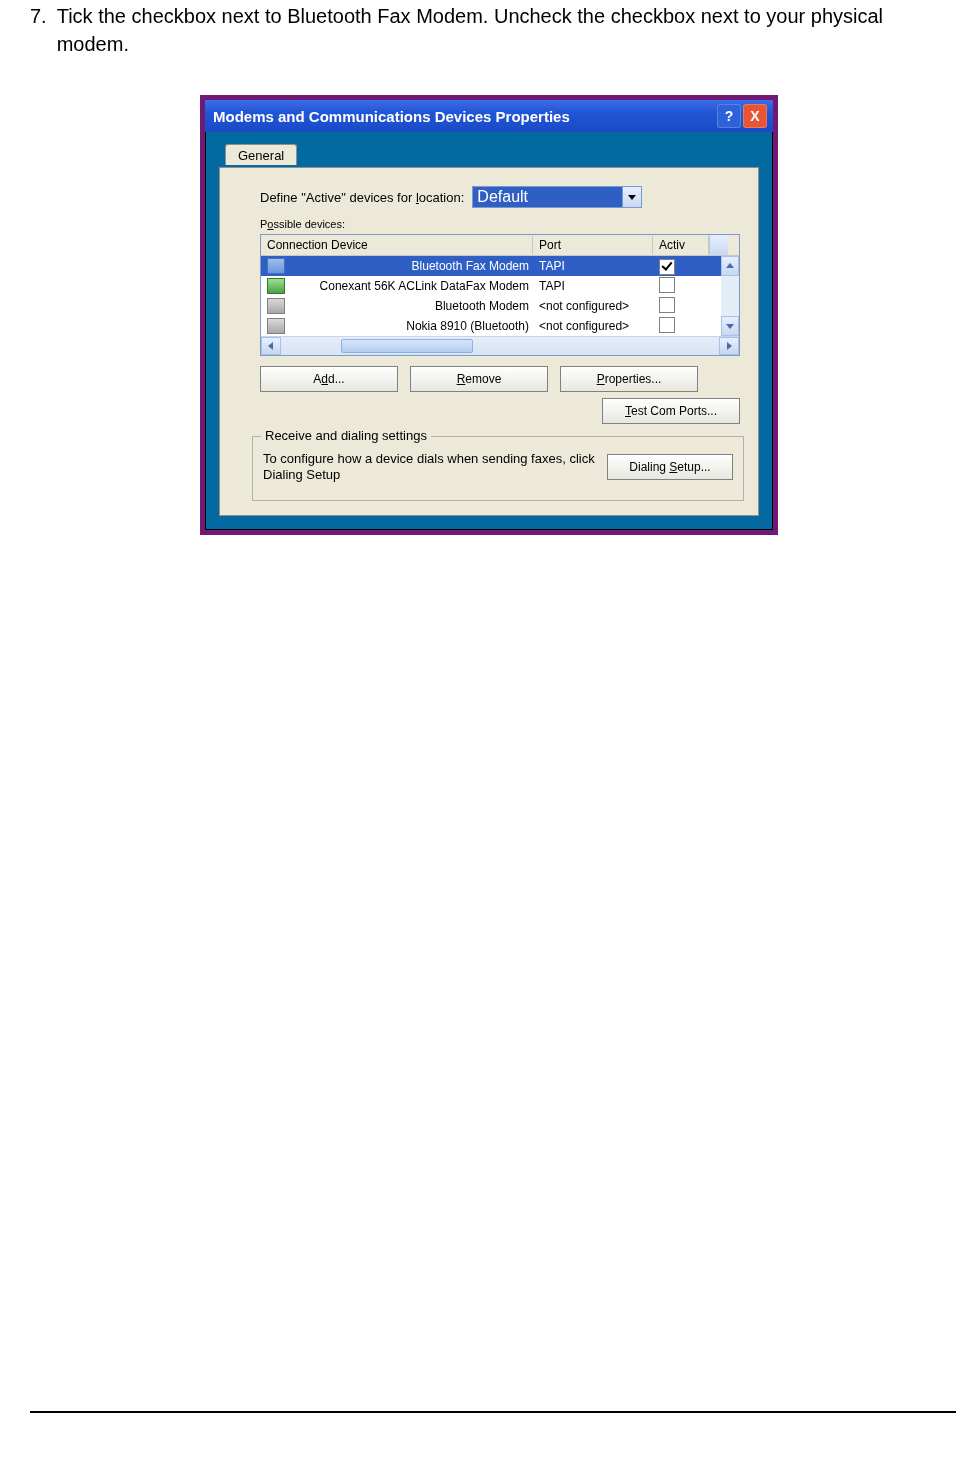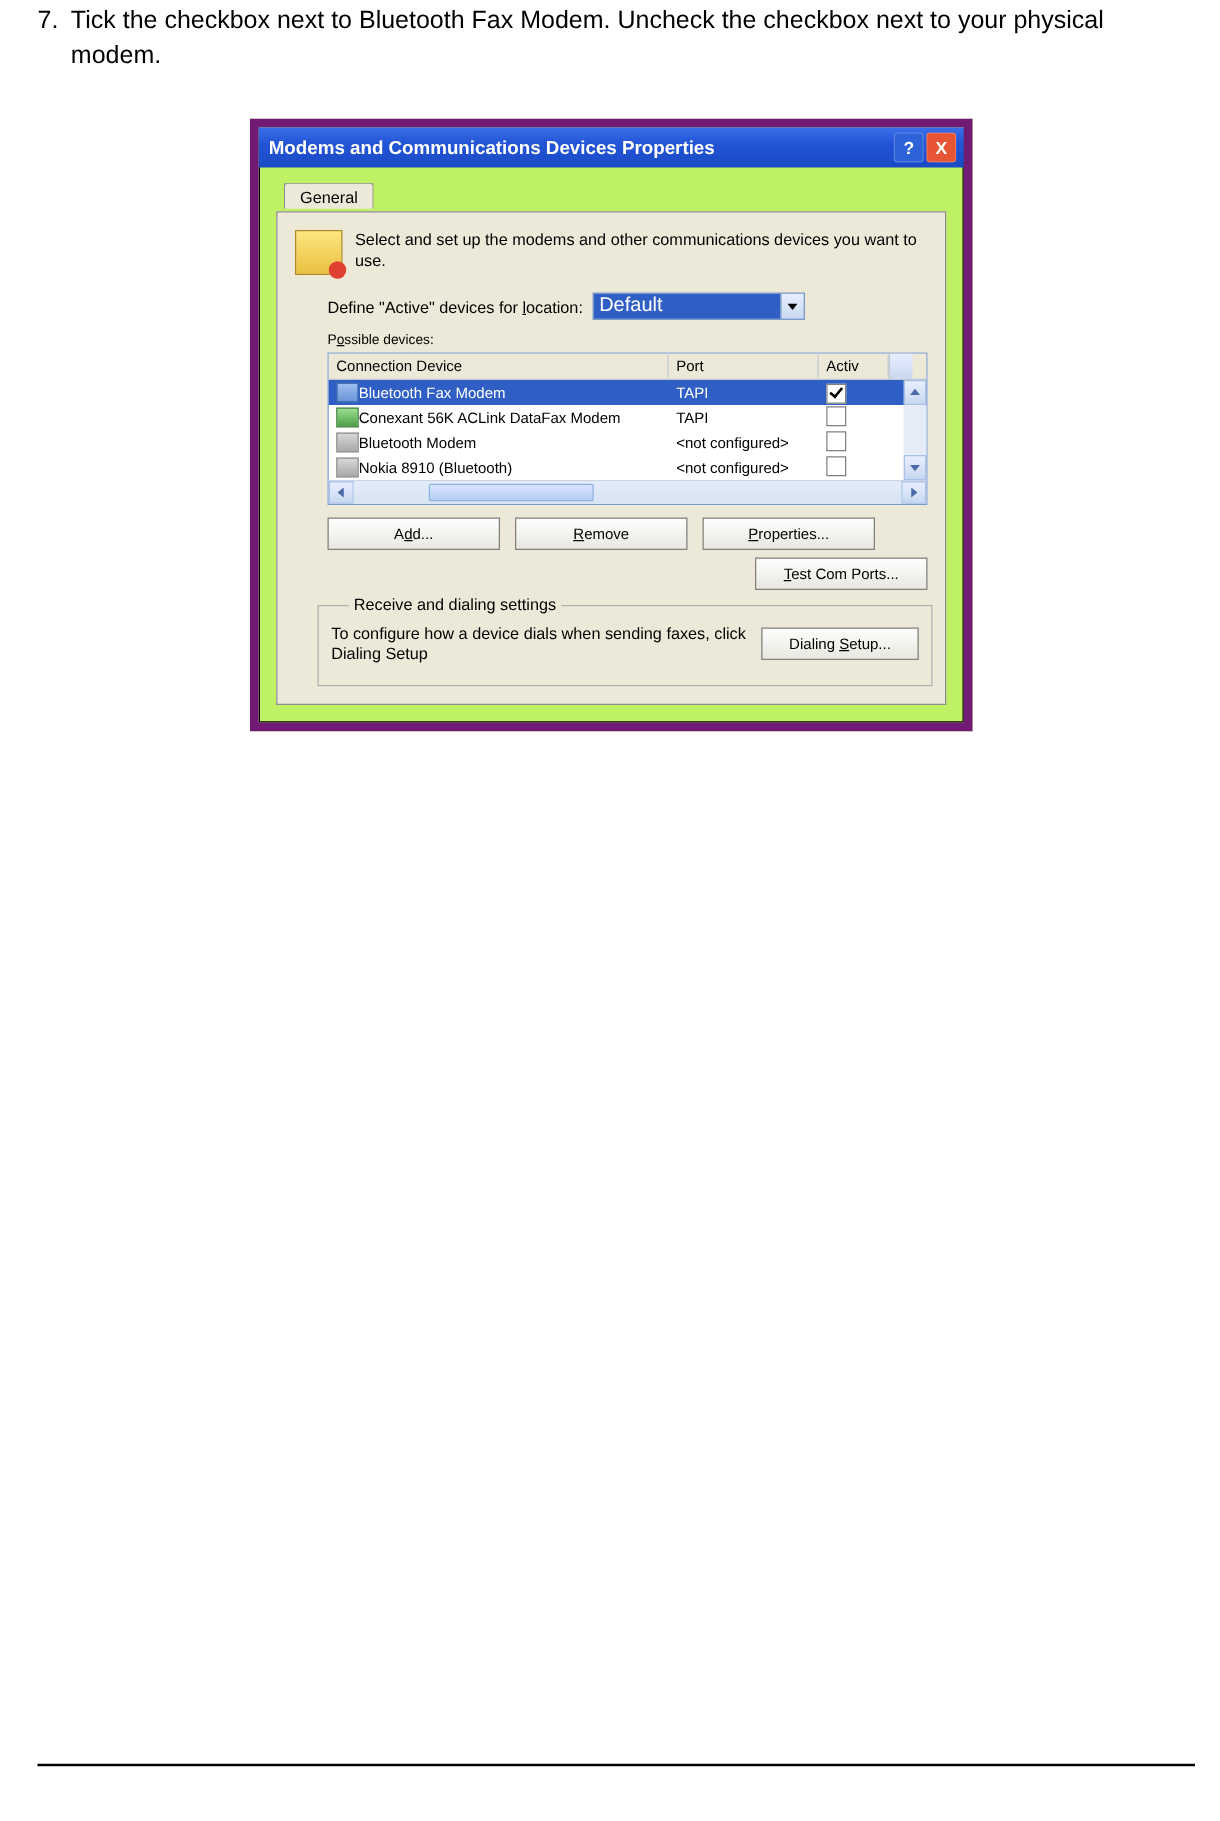--- a/index.html
+++ b/index.html
@@ -26,22 +26,22 @@
     padding-top: 2px;
   }
   .step-num { flex: 0 0 auto; }
   .step-text { flex: 1 1 auto; }
   .dialog-wrap {
     margin-top: 26px;
     margin-left: 170px;
     width: 578px;
   }
   .dialog {
-    border: 7px solid #701a75;
-    background: #bef264;
+    border: 5px solid #701a75;
+    background: #0369a1;
     font-size: 14px;
     box-shadow: 0 0 0 1px #000 inset;
     margin-top: 37px;
   }
   .titlebar {
     background: linear-gradient(#3a6ee8,#2255d6 40%,#1a4ac5);
     color: #fff;
     height: 32px;
     display: flex;
     align-items: center;
@@ -134,21 +134,21 @@
   .lb-header, .lb-row {
     display:flex; align-items:center;
     height:20px; font-size:12px;
   }
   .lb-header { background:#ece9d8; border-bottom:1px solid #c0c8d0;}
   .lb-header .col { border-right:1px solid #c0c8d0; padding:2px 6px; box-sizing:border-box;}
   .col-dev{width:272px;} .col-port{width:120px;} .col-act{width:56px; text-align:left;}
   .col-scroll{width:18px;background:linear-gradient(#e8eeff,#c8d8f0);border-left:1px solid #c0c8d0; height:100%; display:flex;align-items:center;justify-content:center;}
   .lb-body{position:relative;}
   .lb-row .col{padding:2px 4px 2px 6px; box-sizing:border-box;}
-  .lb-row .col-dev{display:flex;align-items:center;gap:0;}
+  .lb-row .col-dev{display:flex;align-items:center;gap:0;justify-content:space-between;}
   .row-icon{width:16px;height:14px;flex:0 0 auto;}
   .ri-bt{background:linear-gradient(#9dbdf0,#6a96d8);border:1px solid #4270b0;}
   .ri-cx{background:linear-gradient(#9be090,#4da048);border:1px solid #2f7a2c;}
   .ri-bm{background:linear-gradient(#d8d8d8,#a8a8a8);border:1px solid #808080;}
   .ri-nk{background:linear-gradient(#d8d8d8,#a8a8a8);border:1px solid #808080;}
   .lb-row.selected{background:#2f5fc4;color:#fff;}
   .chk{width:14px;height:14px;border:1px solid #808080;background:#fff;display:inline-flex;align-items:center;justify-content:center;}
   .chk.checked::after{content:"";width:8px;height:4px;border-left:2px solid #000;border-bottom:2px solid #000;transform:rotate(-50deg);margin-top:-3px;}
   .lb-row.selected .chk{background:#fff;}
   .vscroll{position:absolute;right:0;top:0;bottom:0;width:18px;background:#e4ecf7;display:flex;flex-direction:column;}
@@ -172,21 +172,21 @@
   .testrow{margin:0 0 12px 26px;width:480px;display:flex;justify-content:flex-end;}
   .fieldset{
     margin:4px 0 0 18px;
     border:1px solid #b0b0b0;
     padding:10px 10px 12px 10px;
     width:492px;
     box-sizing:border-box;
     position:relative;
   }
   .fieldset .legend{
-    position:absolute;top:-9px;left:24px;background:#ece9d8;padding:0 4px;font-size:13px;text-align:right;
+    position:absolute;top:-9px;left:8px;background:#ece9d8;padding:0 4px;font-size:13px;text-align:right;
   }
   .fs-row{display:flex;align-items:center;gap:8px;margin:4px 0;}
   .fs-text{flex:1;font-size:13px;line-height:1.25;}
   .bottom-btns{
     display:flex;justify-content:flex-end;gap:10px;margin-top:16px;
   }
   .bottom-btns .winbtn{min-width:90px;}
   .winbtn.default{border:2px solid #3a6ee8;}
   hr.footer-line{
     position:absolute;bottom:44px;left:30px;right:20px;
@@ -214,24 +214,20 @@
         <span class="title-text">Modems and Communications Devices Properties</span>
         <span class="tb-btn tb-help">?</span>
         <span class="tb-btn tb-close">X</span>
       </div>
       <div class="client">
         <div class="tabs-row">
           <div class="tab">General</div>
         </div>
         <div class="tab-panel">
 
-          <div class="intro-row">
-            <div class="modem-icon"></div>
-            <div class="intro-text">Select and set up the modems and other communications devices you want to use.</div>
-          </div>
 
           <div class="row-define">
             <span>
               <span>Define "Active" devices for </span><span class="underline">l</span><span>ocation:</span>
             </span>
             <div class="dropdown">
               <div class="dd-selected">Default</div>
               <div class="dd-arrow">
                 <svg viewBox="0 0 8 8">
                     <polygon points="0,2 8,2 4,7" fill="#000"></polygon>

